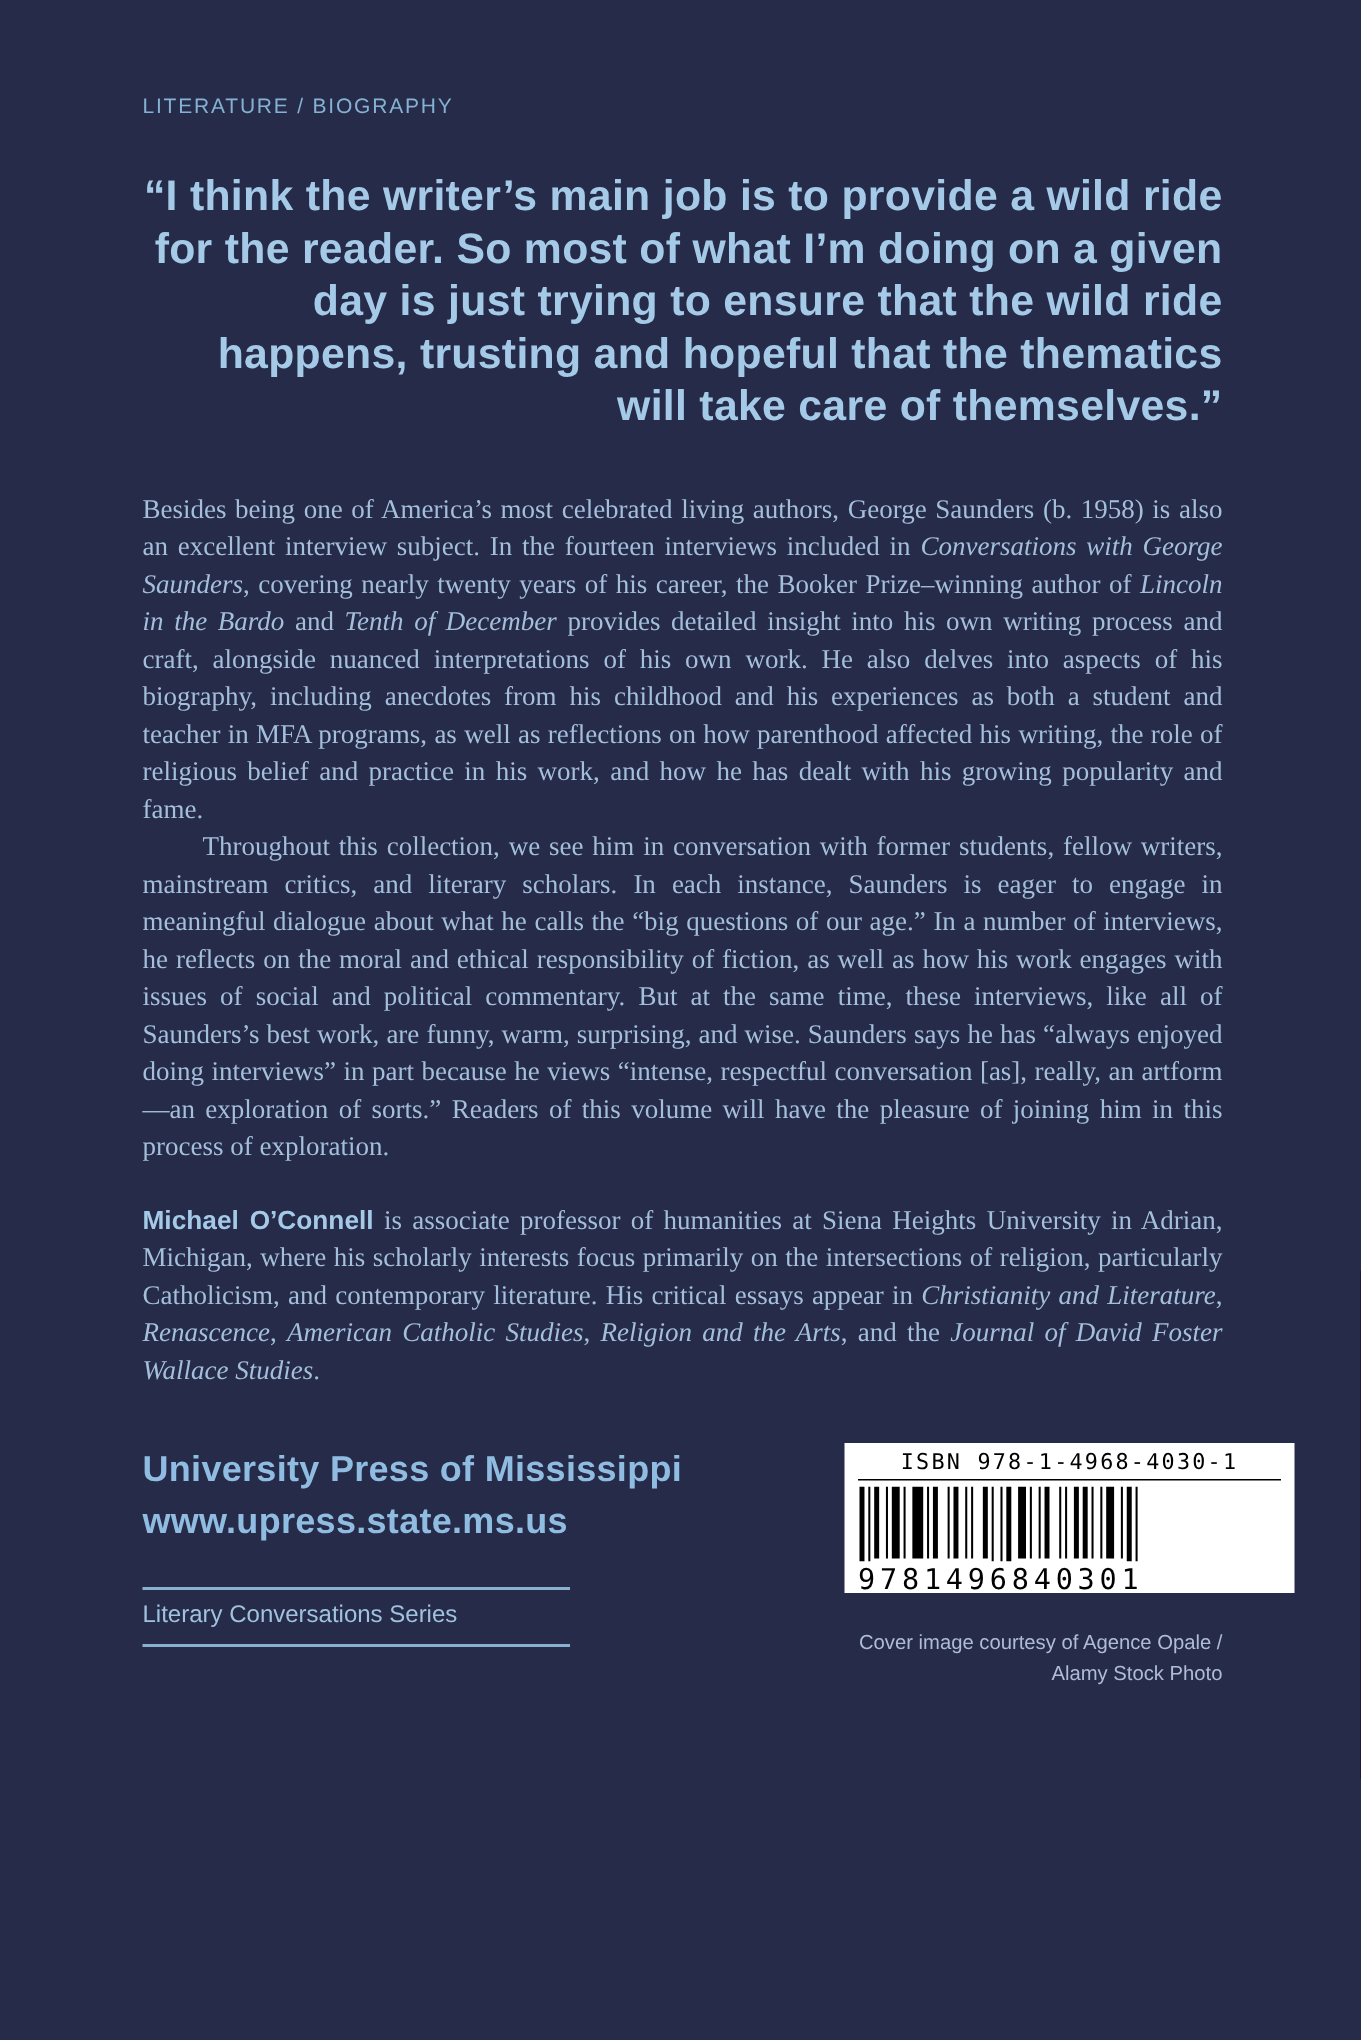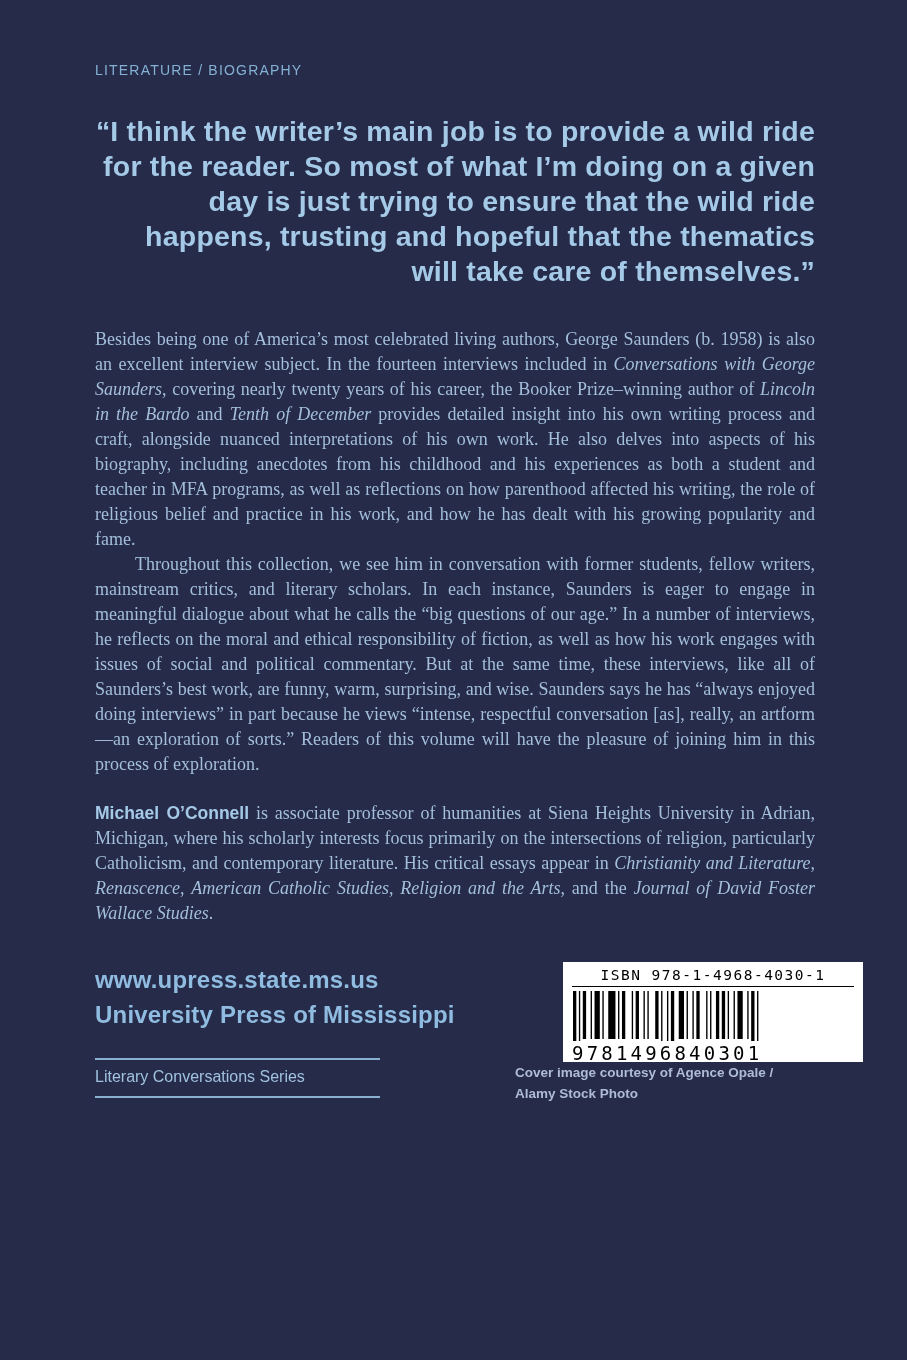--- a/index.html
+++ b/index.html
@@ -115,26 +115,25 @@
     letter-spacing:1px;
     padding-top:1px;
   }
   .bc-digits{
     font-size:19px;
     letter-spacing:3.2px;
     margin-top:1px;
     white-space:nowrap;
   }
   .credit{
-    margin-top:0;
-    text-align:left;
+    margin-top:22px;
+    text-align:right;
     font-size:13.5px;
     line-height:21px;
     color:var(--credit);
-    font-weight:bold;
   }
 </style>
 </head>
 <body>
 
 <div class="page">
 
   <div class="category">LITERATURE / BIOGRAPHY</div>
 
   <div class="quote">“I think the writer’s main job is to provide a wild ride for the reader. So most of what I’m doing on a given day is just trying to ensure that the wild ride happens, trusting and hopeful that the thematics will take care of themselves.”</div>
@@ -143,22 +142,22 @@
     <p><span>Besides being one of America’s most celebrated living authors, George Saunders (b. 1958) is also an excellent interview subject. In the fourteen interviews included in </span><span class="italic">Conversations with George Saunders</span><span>, covering nearly twenty years of his career, the Booker Prize–winning author of </span><span class="italic">Lincoln in the Bardo</span><span> and </span><span class="italic">Tenth of December</span><span> provides detailed insight into his own writing process and craft, alongside nuanced interpretations of his own work. He also delves into aspects of his biography, including anecdotes from his childhood and his experiences as both a student and teacher in MFA programs, as well as reflections on how parenthood affected his writing, the role of religious belief and practice in his work, and how he has dealt with his growing popularity and fame.</span></p>
     <p class="indent"><span>Throughout this collection, we see him in conversation with former students, fellow writers, mainstream critics, and literary scholars. In each instance, Saunders is eager to engage in meaningful dialogue about what he calls the “big questions of our age.” In a number of interviews, he reflects on the moral and ethical responsibility of fiction, as well as how his work engages with issues of social and political commentary. But at the same time, these interviews, like all of Saunders’s best work, are funny, warm, surprising, and wise. Saunders says he has “always enjoyed doing interviews” in part because he views “intense, respectful conversation [as], really, an artform—an exploration of sorts.” Readers of this volume will have the pleasure of joining him in this process of exploration.</span></p>
   </div>
 
   <div class="bio"><span class="bold">Michael O’Connell</span><span> is associate professor of humanities at Siena Heights University in Adrian, Michigan, where his scholarly interests focus primarily on the intersections of religion, particularly Catholicism, and contemporary literature. His critical essays appear in </span><span class="italic">Christianity and Literature</span><span>, </span><span class="italic">Renascence</span><span>, </span><span class="italic">American Catholic Studies</span><span>, </span><span class="italic">Religion and the Arts</span><span>, and the </span><span class="italic">Journal of David Foster Wallace Studies</span><span>.</span></div>
 
   <div class="footer">
 
     <div class="footer-left">
       <div class="publisher">
+        <div>University Press of Mississippi</div>
         <div>www.upress.state.ms.us</div>
-        <div>University Press of Mississippi</div>
       </div>
       <div class="series">Literary Conversations Series</div>
     </div>
 
     <div class="footer-right">
       <div class="bc-box">
         <div class="bc-isbn">ISBN 978-1-4968-4030-1</div>
         <div class="bc-main">
           <div class="bc-bars-wrap">
             <svg class="bc-bars" width="190" height="50" viewBox="0 0 190 50">

